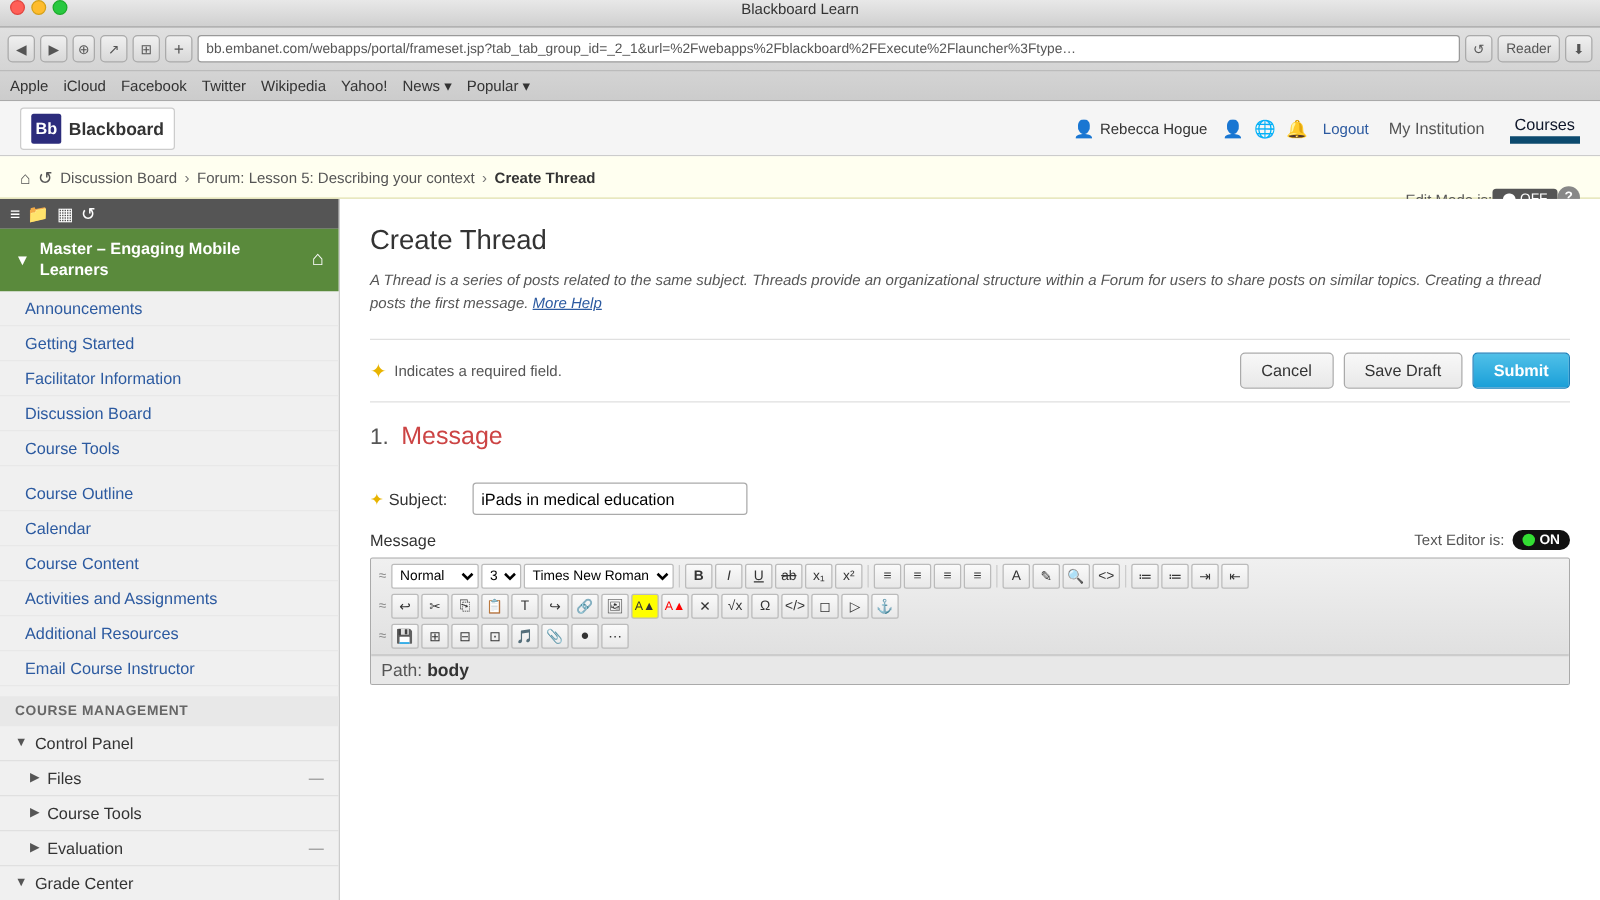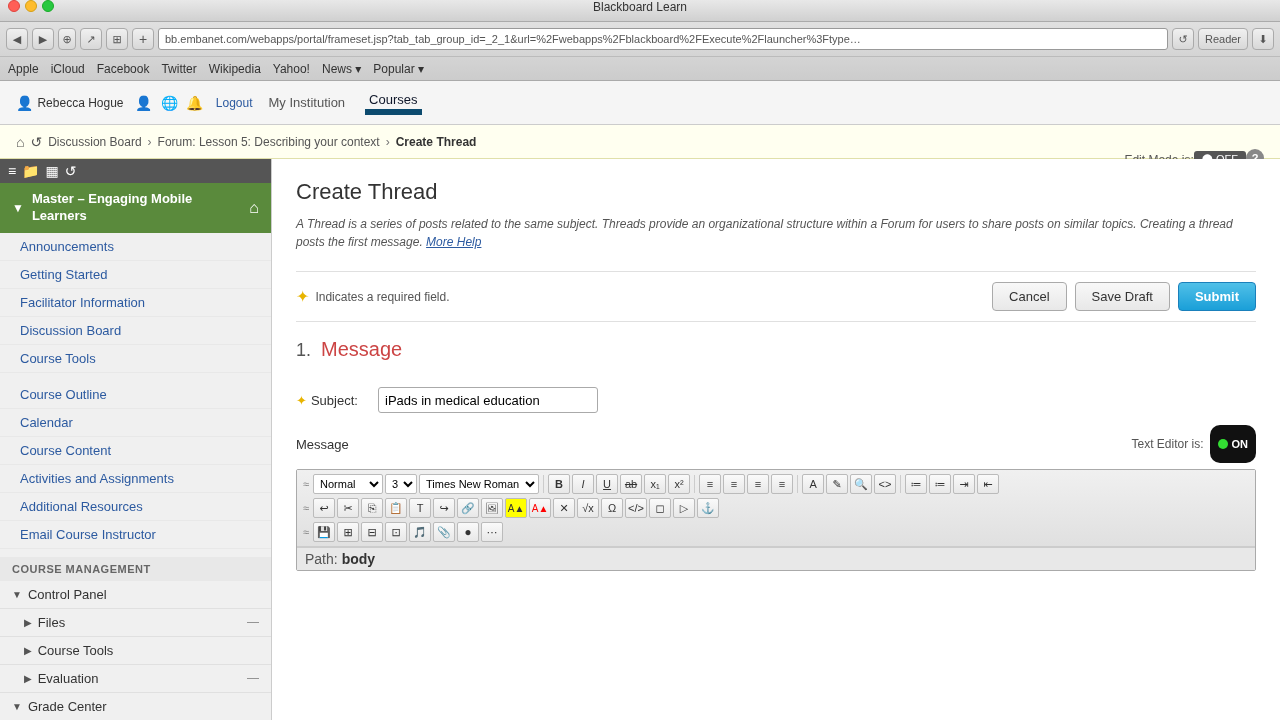--- a/index.html
+++ b/index.html
@@ -182,21 +182,21 @@
     .field-label { font-size: 13px; color: #333; min-width: 70px; display: flex; align-items: center; gap: 4px; }
     .field-input {
       width: 220px; height: 26px; border: 1px solid #aaa; border-radius: 3px;
       padding: 0 6px; font-size: 13px;
     }
     .message-label { font-size: 13px; color: #333; margin-bottom: 6px; display: flex; align-items: center; justify-content: space-between; }
     .text-editor-toggle {
       display: flex; align-items: center; gap: 6px; font-size: 12px; color: #555;
     }
     .toggle-on {
-      background: #111; border-radius: 10px; padding: 13px 8px;
+      background: #111; border-radius: 10px; padding: 2px 8px;
       display: flex; align-items: center; gap: 4px; font-size: 11px;
     }
     .toggle-dot { width: 10px; height: 10px; background: #33dd33; border-radius: 50%; }
     .toggle-label { color: white; font-weight: bold; }
 
     
     .rte-container {
       border: 1px solid #aaa; border-radius: 2px;
     }
     .rte-toolbar {
@@ -263,20 +263,24 @@
     <span class="bookmark-item">Wikipedia</span>
     <span class="bookmark-item">Yahoo!</span>
     <span class="bookmark-item">News ▾</span>
     <span class="bookmark-item">Popular ▾</span>
   </div>
 </div>
 
 <div class="app-container">
 
   <div class="top-bar">
+    <div class="bb-logo">
+      <div class="bb-logo-box">Bb</div>
+      <span class="bb-logo-text">Blackboard</span>
+    </div>
     <div class="top-right">
       <div class="user-info">
         <span style="color:#888;font-size:14px">👤</span>
         <span>Rebecca Hogue</span>
       </div>
       <div class="top-nav-icons">
         <span class="top-icon">👤</span>
         <span class="top-icon">🌐</span>
         <span class="top-icon">🔔</span>
       </div>

